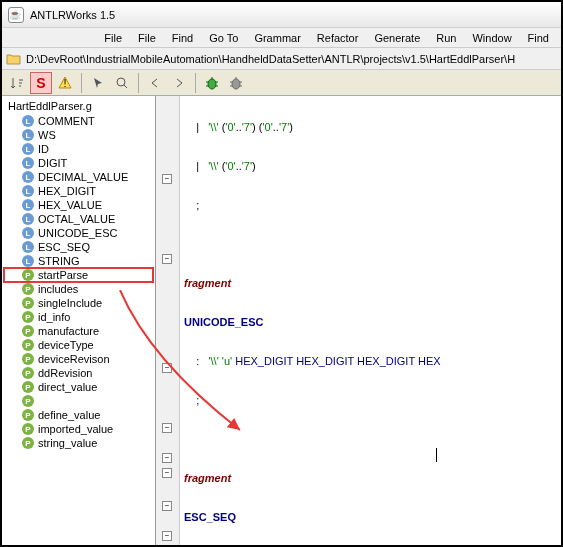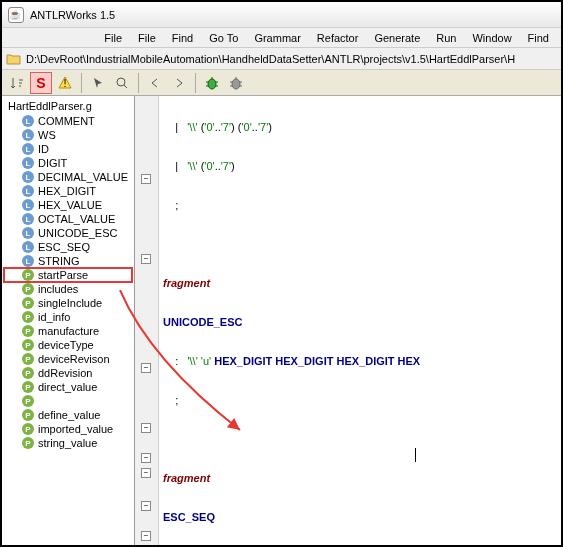--- a/index.html
+++ b/index.html
@@ -8,38 +8,38 @@
 .titlebar .coffee { width: 16px; height: 16px; margin-right: 6px; background: #fff; border: 1px solid #888; border-radius: 3px; display: flex; align-items: center; justify-content: center; font-size: 10px; }
 .menubar { background: #f0f0f0; height: 20px; display: flex; align-items: center; padding: 0 4px; border-bottom: 1px solid #ccc; justify-content: flex-end; }
 .menubar span { padding: 0 8px; cursor: default; }
 .pathbar { background: #f0f0f0; height: 22px; display: flex; align-items: center; padding: 0 0; border-bottom: 1px solid #ccc; }
 .pathbar .folder { width: 16px; height: 14px; margin: 0 4px; }
 .pathbar .txt { white-space: nowrap; overflow: hidden; font-size: 11px; }
 .toolbar { background: #ece9d8; height: 26px; display: flex; align-items: center; padding: 0 4px; border-bottom: 1px solid #aaa; gap: 2px; }
 .tbtn { width: 22px; height: 22px; display: flex; align-items: center; justify-content: center; border: 1px solid transparent; }
 .sep { width: 1px; height: 20px; background: #aaa; margin: 0 3px; }
 .content { display: flex; height: calc(100% - 94px); }
-.sidebar { width: 133px; background: #fff; border-right: 1px solid #999; overflow-y: auto; }
+.sidebar { width: 154px; background: #fff; border-right: 1px solid #999; overflow-y: auto; }
 .tree-root { padding: 2px; }
 .tree-file { padding: 2px 4px; font-size: 11px; }
 .tree-item { display: flex; align-items: center; padding: 1px 4px 1px 18px; cursor: default; }
 .tree-item .bullet { width: 12px; height: 12px; border-radius: 50%; display: flex; align-items: center; justify-content: center; font-size: 8px; font-weight: bold; color: #fff; margin-right: 4px; }
 .tree-item .bullet.L { background: #6b9bd4; }
 .tree-item .bullet.P { background: #7cb342; }
 .tree-item.highlighted { outline: 2px solid #e53935; outline-offset: -1px; }
 .editor { flex: 1; background: #fff; position: relative; overflow: hidden; font-family: 'Courier New', monospace; font-size: 12px; }
 .gutter { position: absolute; left: 0; top: 0; width: 24px; height: 100%; background: #f0f0f0; border-right: 1px solid #ccc; }
 .fold { position: absolute; left: 6px; width: 10px; height: 10px; border: 1px solid #888; background: #fff; font-size: 8px; line-height: 8px; text-align: center; }
 .code { position: absolute; left: 28px; top: 0; right: 0; white-space: pre; }
 .kw { color: #800000; font-weight: bold; font-style: italic; }
 .op { color: #000; }
 .str { color: #008000; }
 .rule { color: #000080; font-weight: bold; }
 .ln { height: 15px; line-height: 15px; }
-.token-ref { color: #000080; font-weight: bold; }
+.token-ref { color: #000080; font-weight: normal; }
 .caret-line { position: absolute; width: 1px; height: 14px; background: #000; }
 .arrow-svg { position: absolute; pointer-events: none; z-index: 10; }
 </style>
 </head>
 <body>
 
 <div class="titlebar">
   <span class="coffee">☕</span>
   <span>ANTLRWorks 1.5</span>
 </div>

